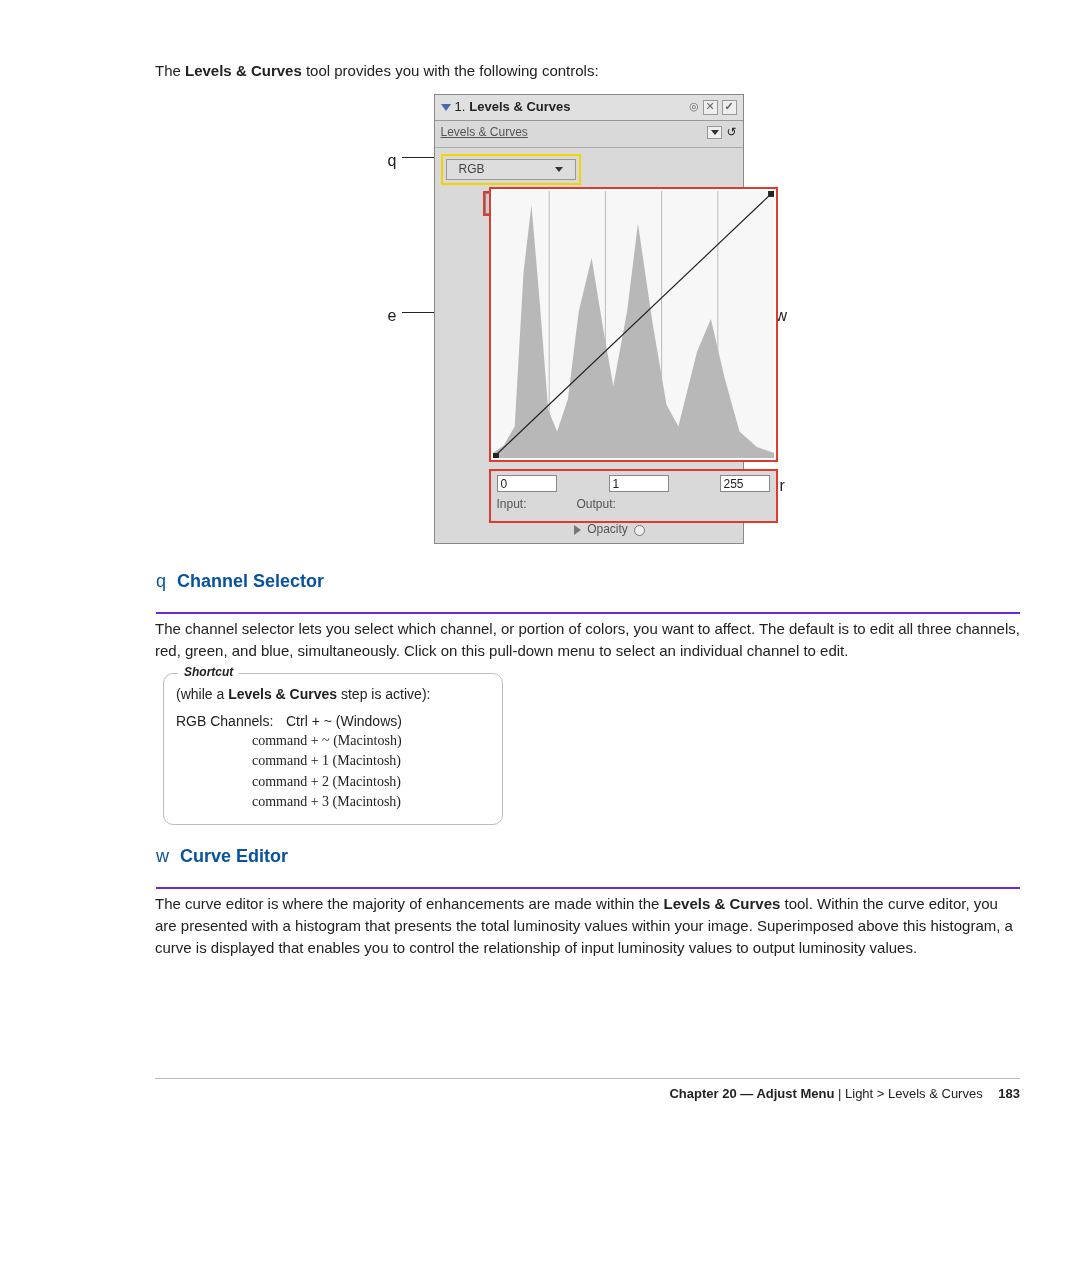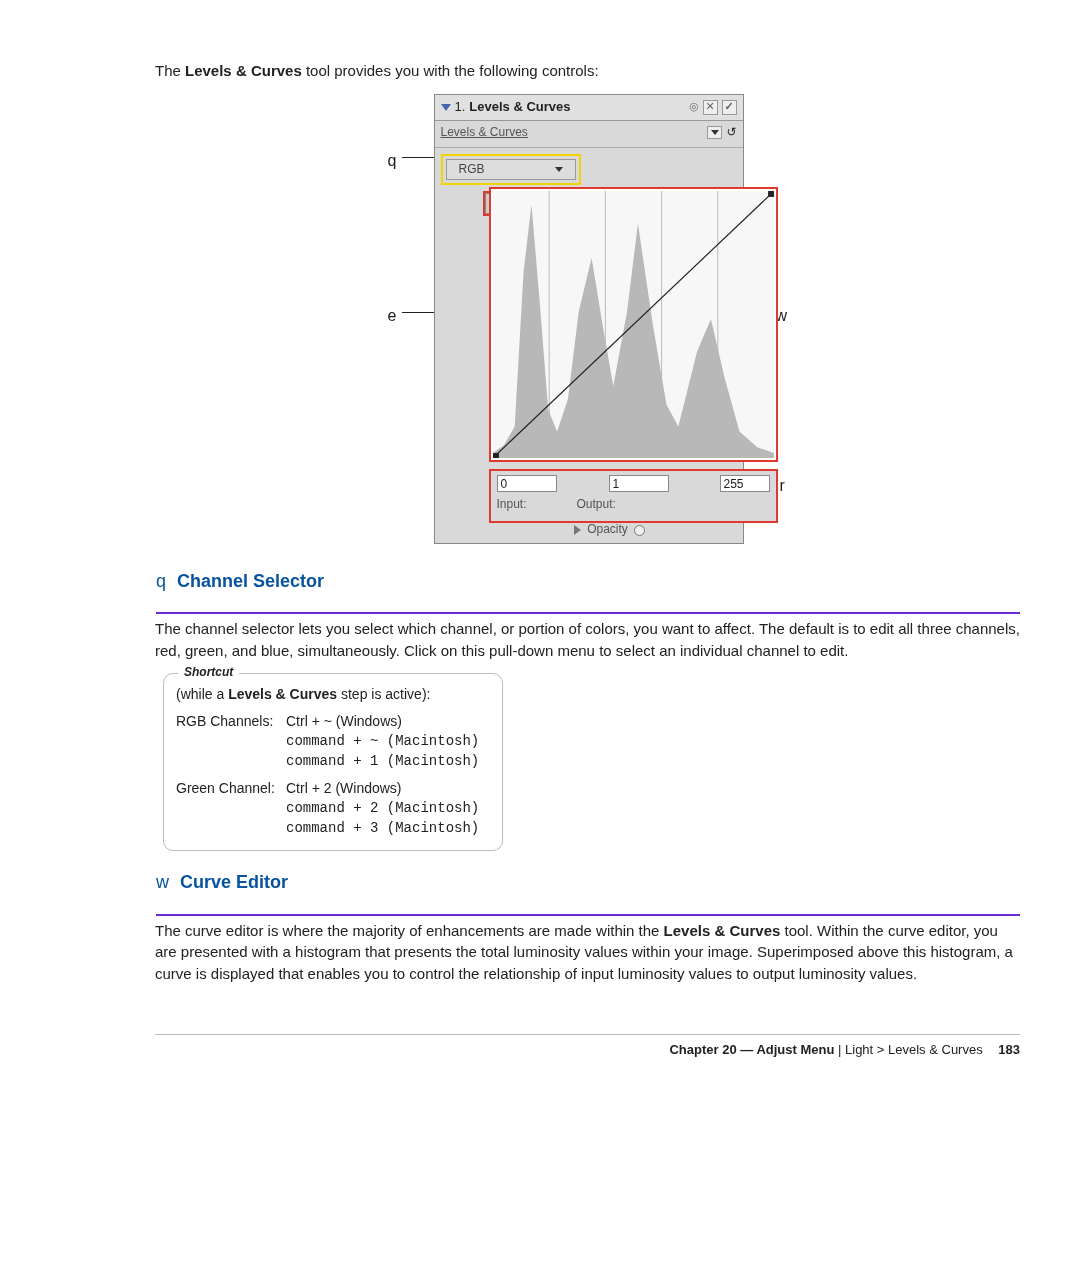--- a/index.html
+++ b/index.html
@@ -130,23 +130,23 @@
     margin: 8px 0 18px 8px;
     font-size:14px;
   }
   .shortcut-box .legend {
     position:absolute; top:-10px; left:14px; background:#fff; padding:0 6px;
     font-weight:bold; font-style:italic; font-size:12px;
   }
   .sc-line { margin-top:6px; display:flex; }
   .sc-label { flex:0 0 110px; }
   .sc-keys { font-family: Arial, sans-serif; }
-  .sc-sub { margin-left:110px; font-family: Liberation Mono, monospace; }
+  .sc-sub { margin-left:76px; font-family: Liberation Serif, serif; }
   .footer {
-    margin-top: 49px;
+    margin-top: 120px;
     border-top:1px solid #bbb;
     padding-top:6px;
     text-align:right;
     font-size:13px;
   }
   .footer .pn { font-weight:bold; margin-left:12px; }
   .bold { font-weight:bold; }
 </style>
 </head>
 <body>
@@ -301,24 +301,20 @@
   <div class="legend">Shortcut</div>
   <div>
     <span>(while a </span><span class="bold">Levels &amp; Curves</span><span> step is active):</span>
   </div>
   <div class="sc-line">
     <span class="sc-label">RGB Channels:</span>
     <span class="sc-keys">Ctrl + ~ (Windows)</span>
   </div>
   <div class="sc-sub">command + ~ (Macintosh)</div>
   <div class="sc-sub">command + 1 (Macintosh)</div>
-  <div class="sc-line">
-    <span class="sc-label">Green Channel:</span>
-    <span class="sc-keys">Ctrl + 2 (Windows)</span>
-  </div>
   <div class="sc-sub">command + 2 (Macintosh)</div>
   <div class="sc-sub">command + 3 (Macintosh)</div>
 </div>
 
 <h3 class="section-head">
   <span class="lead">w</span>
   <span>Curve Editor</span>
 </h3>
 <p class="body">
   <span>The curve editor is where the majority of enhancements are made within the </span><span class="bold">Levels &amp; Curves</span><span> tool. Within the curve editor, you are presented with a histogram that presents the total luminosity values within your image. Superimposed above this histogram, a curve is displayed that enables you to control the relationship of input luminosity values to output luminosity values.</span>

